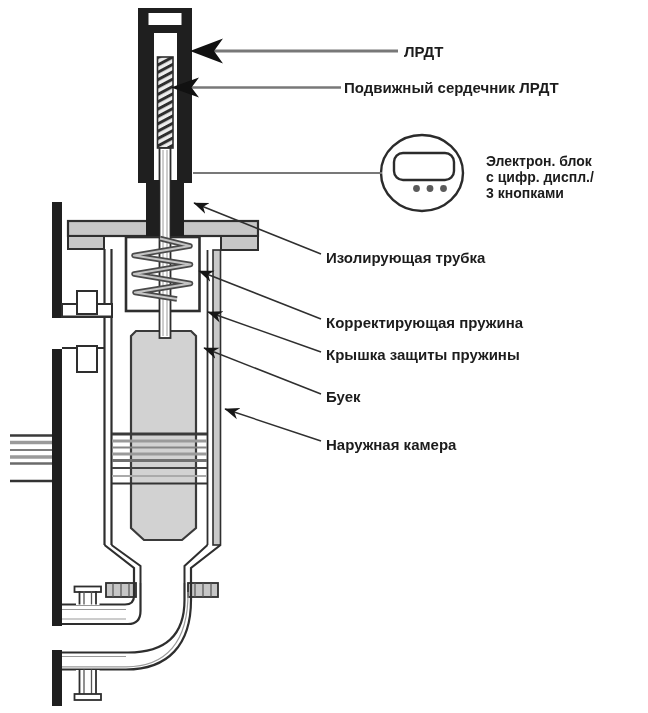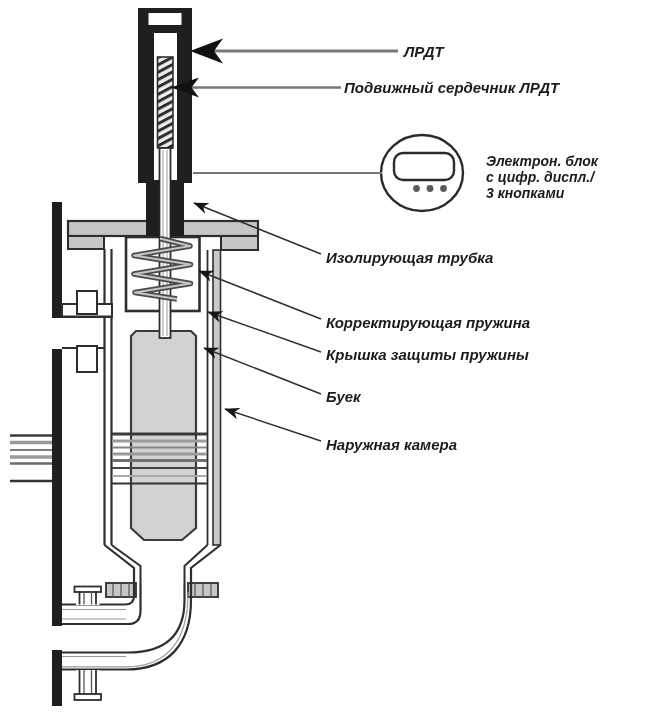--- a/index.html
+++ b/index.html
@@ -1,17 +1,17 @@
 <!DOCTYPE html>
 <html><head>
 <meta charset="utf-8">
 <style>
   html,body{margin:0;padding:0;background:#fff;}
   .stage{position:relative;width:648px;height:713px;background:#fff;overflow:hidden;
-         font-family:"Liberation Sans",sans-serif;font-style:italic;}
+         font-family:"Liberation Sans",sans-serif;}
   svg{display:block;}
   .oln{fill:none;stroke:#2e2e2e;}
   .thin{fill:none;stroke:#9a9a9a;}
   .lbl{font-family:"Liberation Sans",sans-serif;font-weight:bold;font-size:15px;fill:#1c1c1c;}
   .lbl-sm{font-family:"Liberation Sans",sans-serif;font-weight:bold;font-size:14px;fill:#1c1c1c;}
   .leader{stroke:#2f2f2f;stroke-width:1.5;fill:none;}
   .bigline{stroke:#787878;fill:none;}
   .whitefill{fill:#ffffff;}
 </style>
 </head>

